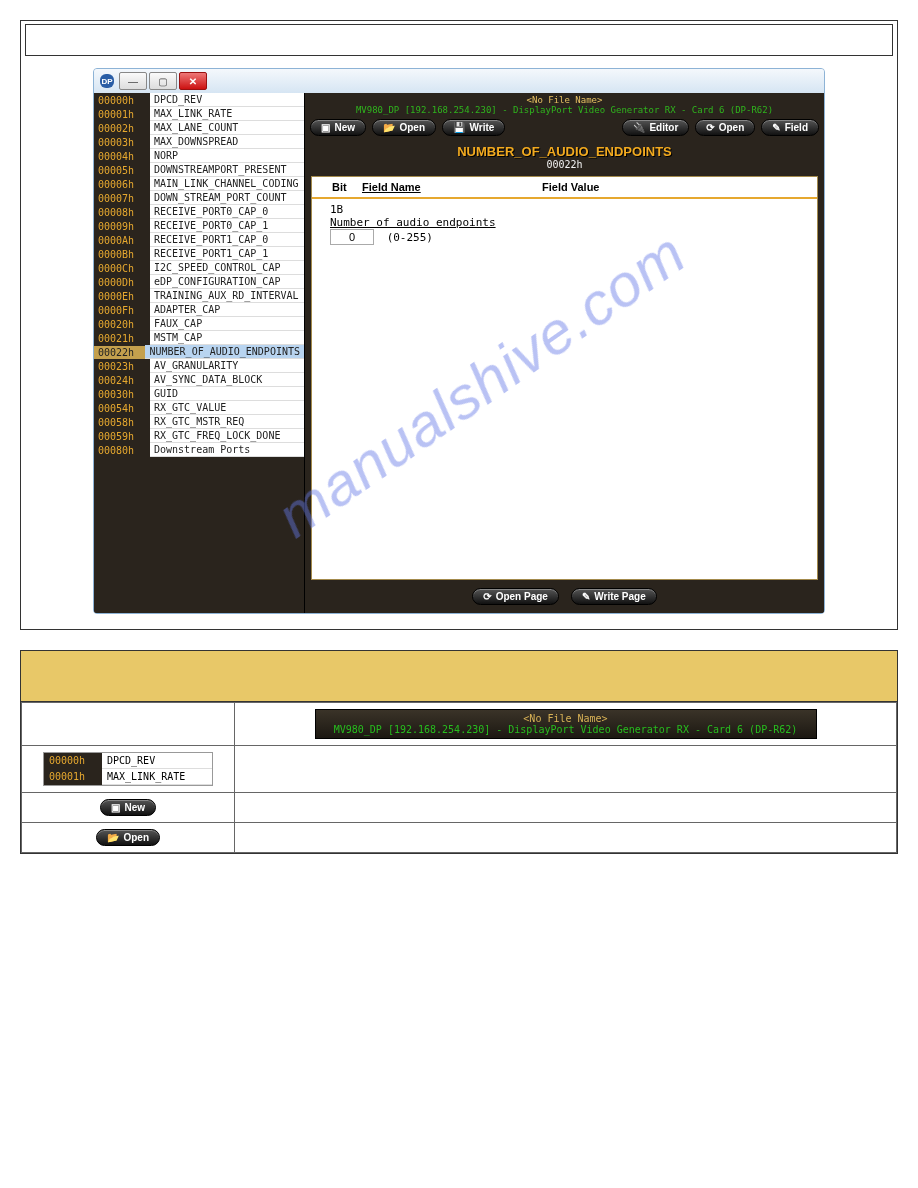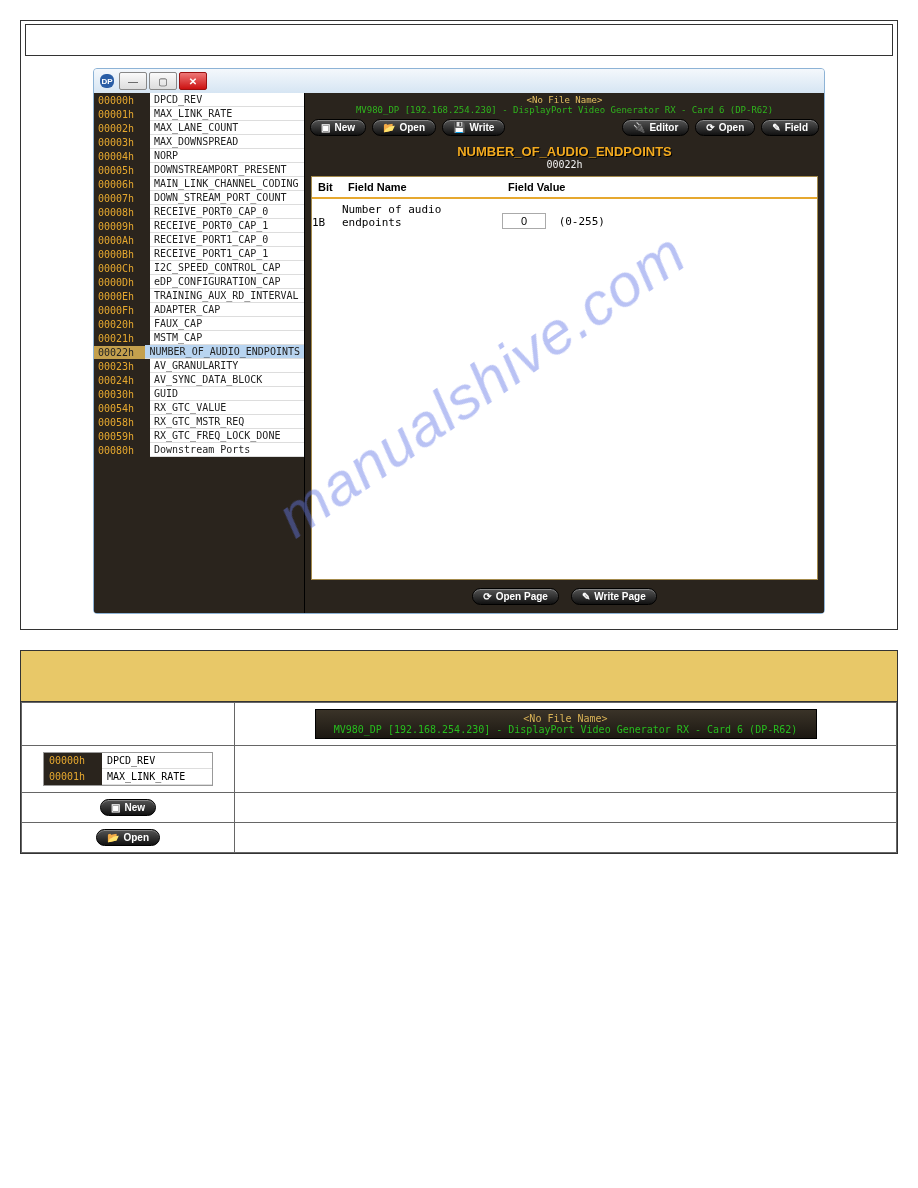--- a/index.html
+++ b/index.html
@@ -162,32 +162,33 @@
 }
 .detail-panel {
   background: #fff;
   margin: 4px 6px 4px 6px;
   flex: 1;
   border: 1px solid #a38a4c;
   font-size: 11px;
 }
 .detail-head {
   display: flex;
-  padding: 4px 6px;
+  padding: 4px 20px;
   border-bottom: 2px solid #e6a82f;
   font-weight: bold;
 }
 .col-bit { width: 30px; }
-.col-fname { width: 160px; }
+.col-fname { width: 180px; text-decoration: underline; }
 .col-fval { }
 .detail-row {
   display: flex;
-  padding: 4px 0;
-  align-items: flex-end;
-  font-family: Consolas, monospace;
+  padding: 4px 18px;
+  align-items: flex-start;
+  font-family: Consolas, monospace;
+  flex-direction: column;
 }
 .detail-row input {
   width: 40px;
   text-align: center;
   border: 1px solid #aaa;
   font-size: 11px;
   padding:1px;
   margin-right:6px;
 }
 .bottom-bar {

